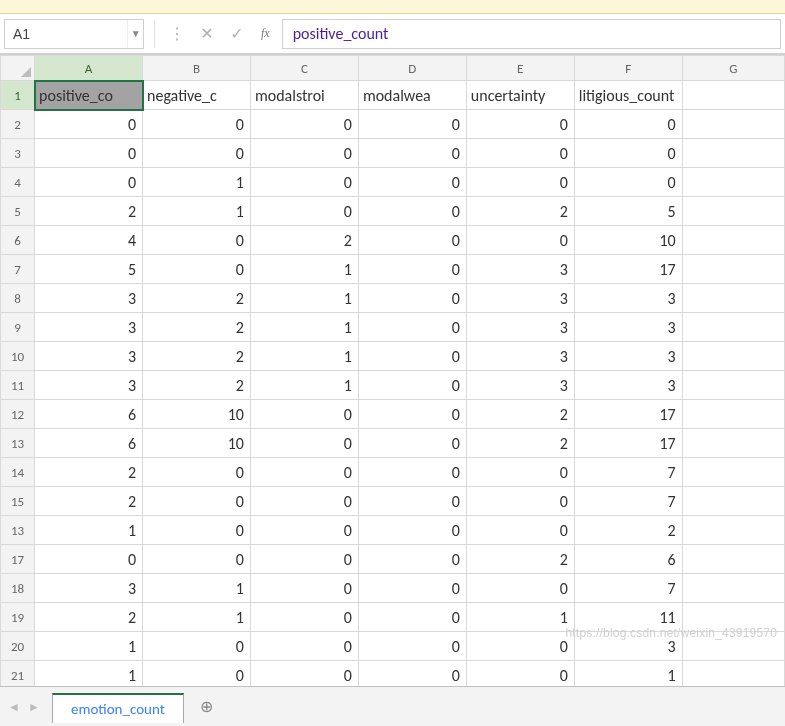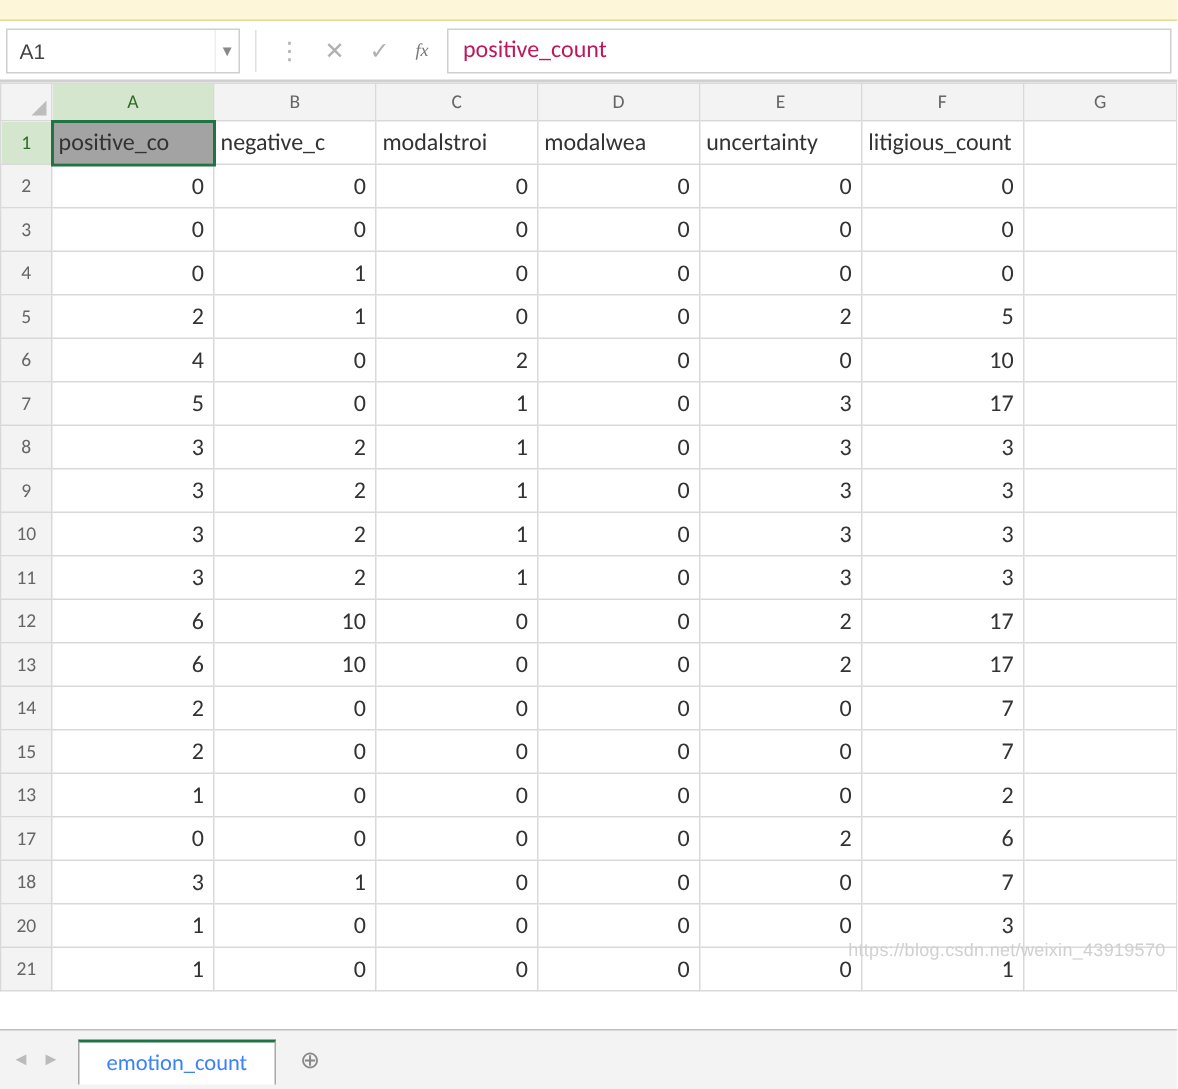--- a/index.html
+++ b/index.html
@@ -25,21 +25,21 @@
     border-bottom: 1px solid #d0d0d0;
     background: #fff;
     padding: 2px 4px;
     gap: 6px;
   }
   .name-box-wrap {
     display: flex;
     align-items: center;
     border: 1px solid #cfcfcf;
     height: 30px;
-    width: 156px;
+    width: 140px;
     background: #fff;
   }
   .name-box {
     border: none;
     outline: none;
     padding: 0 8px;
     font-size: 14px;
     color: #444;
     width: 100%;
     height: 100%;
@@ -76,21 +76,21 @@
     color: #777;
     font-size: 12px;
     padding: 0 6px;
   }
   .formula-input {
     flex: 1;
     border: 1px solid #cfcfcf;
     height: 30px;
     padding: 0 10px;
     font-size: 16px;
-    color: #be185d;
+    color: #4c1d95;
     display: flex;
     align-items: center;
     background: #fff;
   }
   .grid-wrap {
     position: relative;
     height: 632px;
     overflow: hidden;
     border-top: 1px solid #d0d0d0;
   }
@@ -424,20 +424,30 @@
           <th class="row-head">18</th>
           <td class="cell">3</td>
           <td class="cell">1</td>
           <td class="cell">0</td>
           <td class="cell">0</td>
           <td class="cell">0</td>
           <td class="cell">7</td>
           <td class="cell"></td>
         </tr>
         <tr>
+          <th class="row-head">19</th>
+          <td class="cell">2</td>
+          <td class="cell">1</td>
+          <td class="cell">0</td>
+          <td class="cell">0</td>
+          <td class="cell">1</td>
+          <td class="cell">11</td>
+          <td class="cell"></td>
+        </tr>
+        <tr>
           <th class="row-head">20</th>
           <td class="cell">1</td>
           <td class="cell">0</td>
           <td class="cell">0</td>
           <td class="cell">0</td>
           <td class="cell">0</td>
           <td class="cell">3</td>
           <td class="cell"></td>
         </tr>
         <tr>

